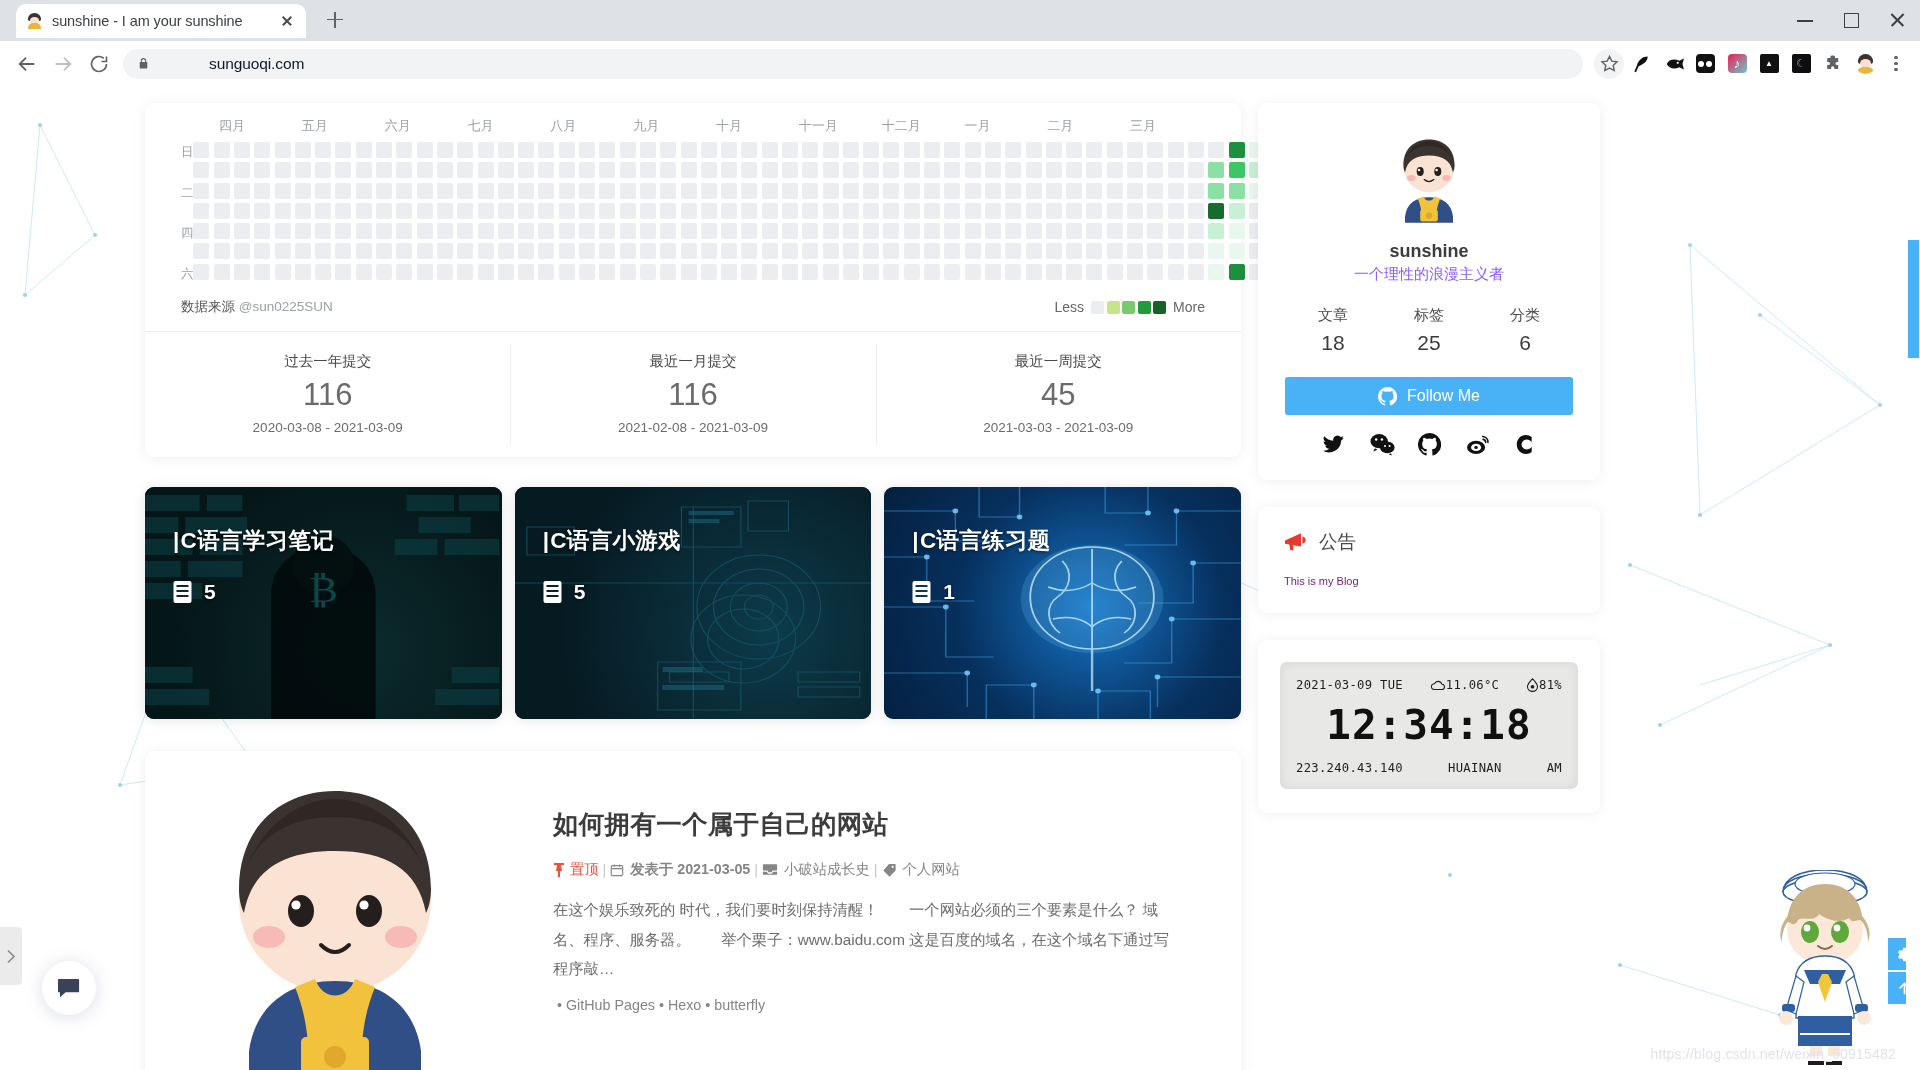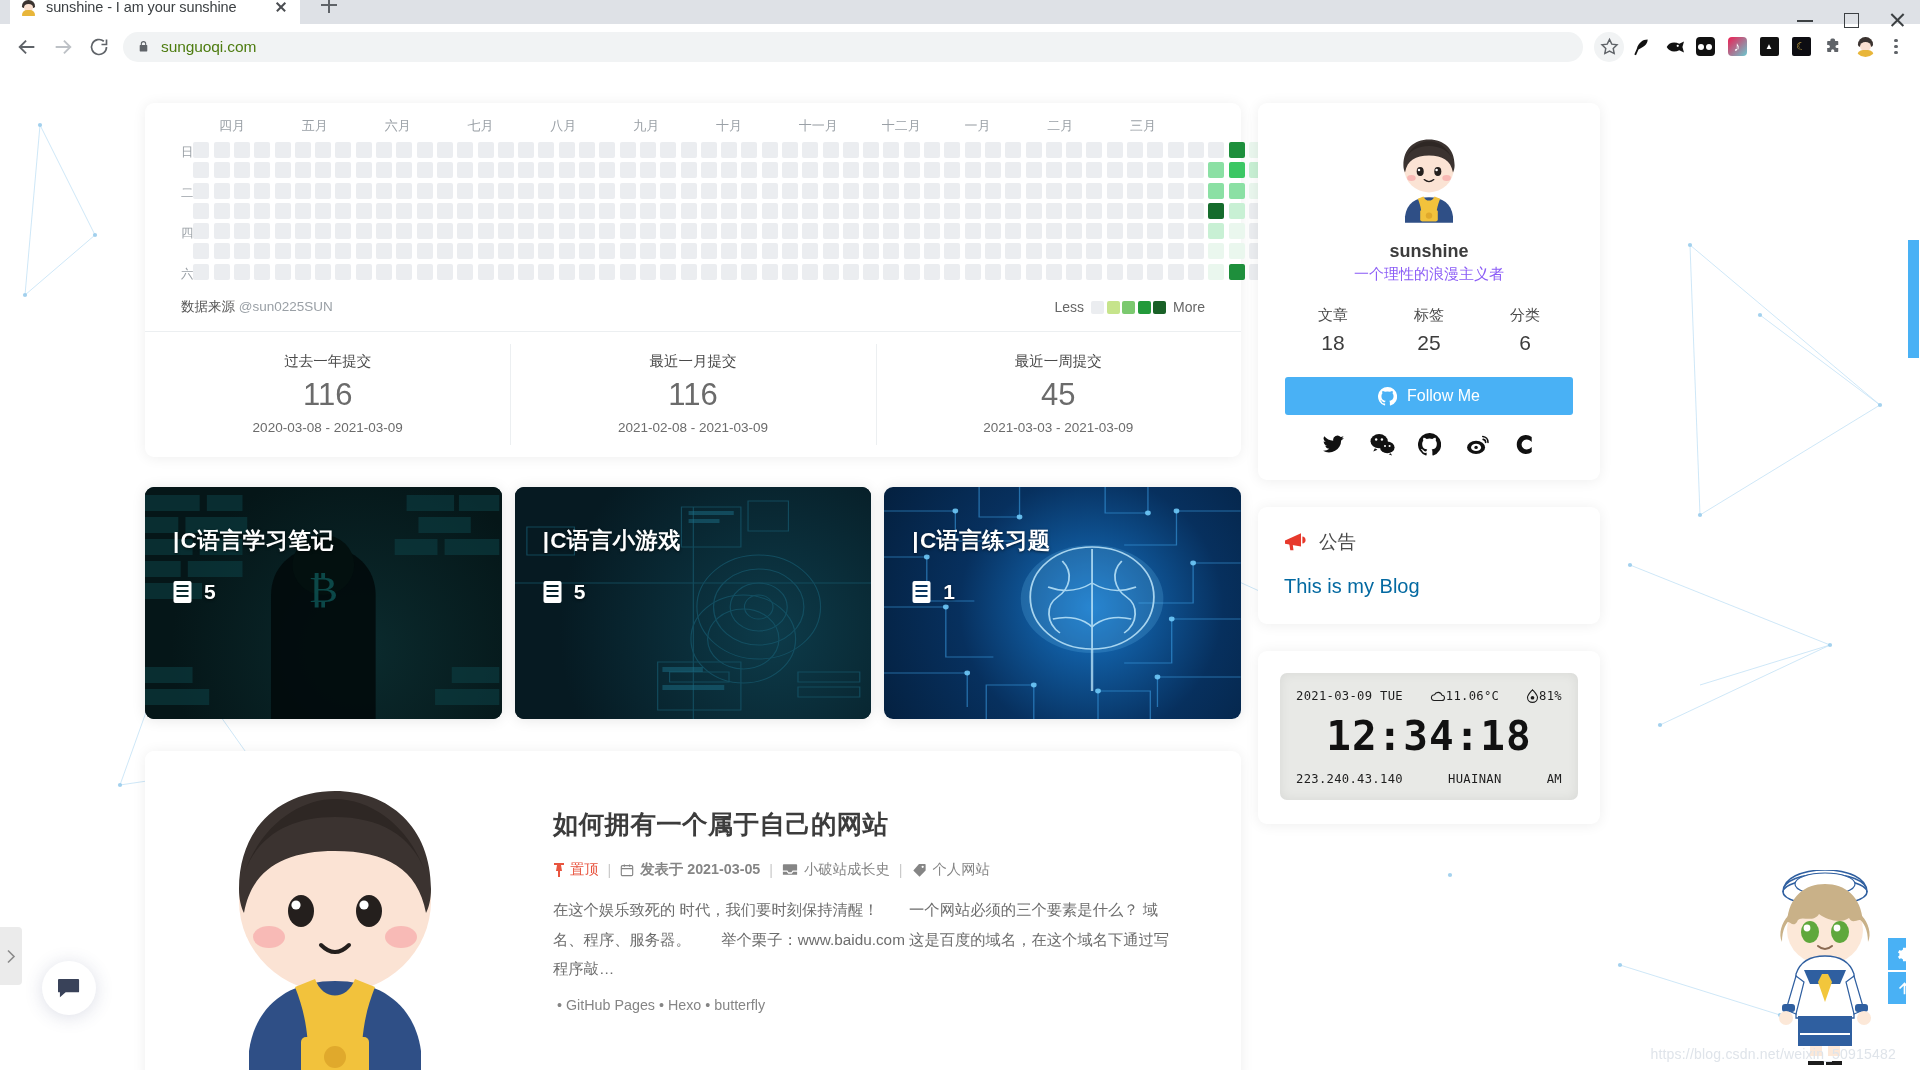--- a/index.html
+++ b/index.html
@@ -6,22 +6,22 @@
   html, body { width: 1920px; height: 1070px; overflow: hidden; }
   body {
     font-family: "Liberation Sans", "DejaVu Sans", sans-serif;
     background: #ffffff;
     position: relative;
   }
 
   
   #browser-chrome { width: 1920px; background: #dee1e6; }
   #tabstrip {
-    height: 24px; display: flex; align-items: flex-end;
-    padding-left: 10px; position: relative;
+    height: 41px; display: flex; align-items: center;
+    padding-left: 10px; position: relative; margin-left: 6px;
   }
   .tab {
     height: 34px; width: 290px; background: #fff;
     border-radius: 10px 10px 0 0; display: flex; align-items: center;
     padding: 0 10px; gap: 9px; position: relative;
   }
   .tab-favicon {
     width: 17px; height: 17px; border-radius: 3px; flex: none;
     position: relative; overflow: hidden;
   }
@@ -83,21 +83,21 @@
   }
   .nav-btn {
     width: 34px; height: 34px; position: relative; cursor: pointer; flex:none;
     display:flex; align-items:center; justify-content:center;
   }
   #omnibox {
     flex: 1; height: 30px; background: #f1f3f4; border-radius: 16px;
     display: flex; align-items: center; padding: 0 14px; gap: 11px;
     margin: 0 9px 0 5px;
   }
-  #omnibox-url { font-size: 15.5px; color: #4d7c0f; letter-spacing:-0.1px; }
+  #omnibox-url { font-size: 15.5px; color: #0f172a; letter-spacing:-0.1px;margin-left:48px; }
   #ext-icons { display:flex; align-items:center; gap: 2px; }
   .ext-icon {
     width: 30px; height: 30px; display:flex; align-items:center;
     justify-content:center; cursor:pointer; flex:none;
   }
   .star-wrap {
     width:30px;height:30px;border-radius:50%;background:#f1f3f4;
     display:flex;align-items:center;justify-content:center;cursor:pointer;
   }
   .sq { width:19px; height:19px; border-radius:4px; }
@@ -184,21 +184,21 @@
     text-shadow: 0 1px 3px rgba(0,0,0,.6);
   }
 
   
   #post-card { display: flex; overflow: hidden; min-height: 330px; }
   #post-thumb { width: 380px; flex: none; position: relative; overflow:hidden; background:#fff; }
   #post-body { flex: 1; padding: 56px 60px 0 28px; }
   #post-title { font-size: 25.5px; color: #3c3c3c; font-weight: bold; letter-spacing:.3px; }
   #post-meta {
     margin-top: 18px; font-size: 14.3px; color: #858585;
-    display: flex; align-items: center; flex-wrap: wrap; gap: 5px;
+    display: flex; align-items: center; flex-wrap: wrap; 
   }
   #post-meta .sep { color:#c9c9c9; margin: 0 4px; }
   #post-meta .sticky { color: #e8543f; display:flex; align-items:center; gap:5px; }
   #post-tags { margin-top: 13px; font-size: 14.3px; color: #858585; padding-left: 4px; }
   #post-excerpt {
     margin-top: 16px; font-size: 15.3px; color: #6d6d6d; line-height: 1.93;
   }
 
   
   #author-card { padding: 27px 27px 24px; text-align: center; margin-bottom: 27px; }
@@ -217,21 +217,21 @@
     justify-content: center; gap: 10px; font-size: 16px; cursor: pointer;
   }
   #social-row {
     margin-top: 18px; display: flex; justify-content: center; gap: 25px;
   }
   .social { width: 23px; height: 23px; cursor: pointer; }
 
   #notice-card { padding: 22px 26px 26px; margin-bottom: 27px; }
   #notice-head { display: flex; align-items: center; gap: 11px; }
   #notice-title { font-size: 18.5px; color: #4a4a4a; }
-  #notice-body { font-size: 20px; color: #0369a1; margin-top: 21px; }
+  #notice-body { font-size: 11px; color: #701a75; margin-top: 21px; }
 
   #clock-card { padding: 22px 22px 24px; }
   #lcd {
     background: #e8e9e6; border-radius: 7px; padding: 16px 16px 14px;
     font-family: "DejaVu Sans Mono", monospace;
     box-shadow: inset 0 0 12px rgba(0,0,0,.07);
   }
   #lcd-top {
     display:flex; align-items:center; justify-content:space-between;
     font-size: 12.2px; color:#1e1e1e; letter-spacing:.3px;

